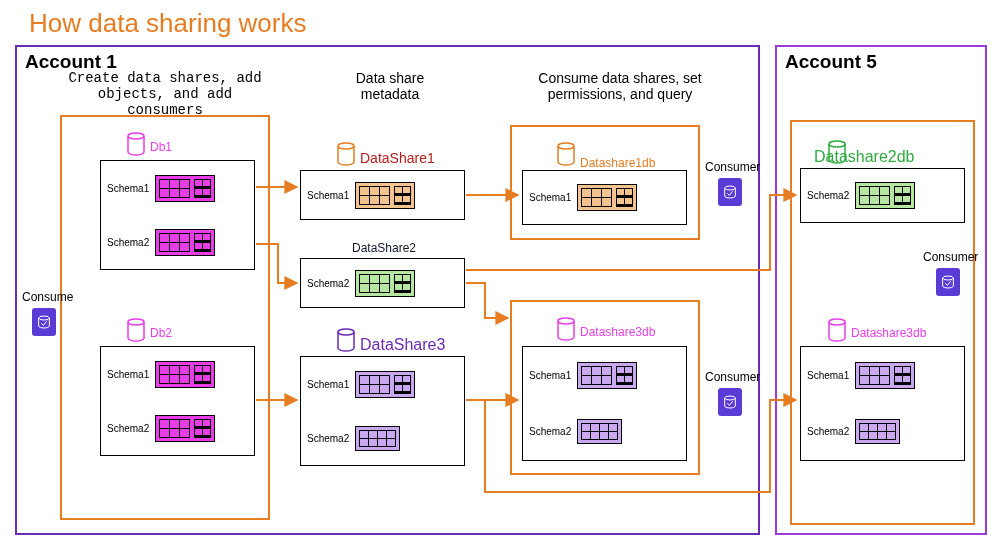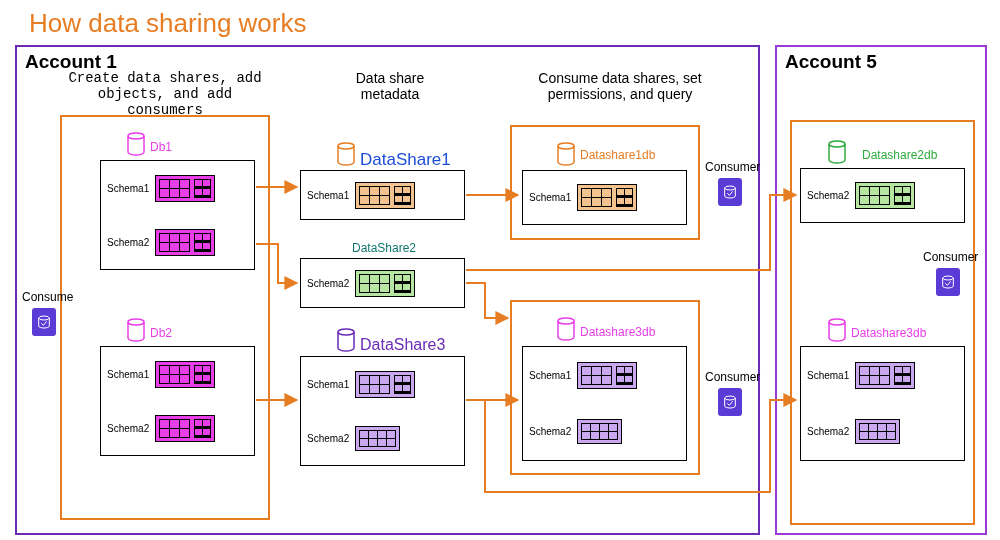--- a/index.html
+++ b/index.html
@@ -215,21 +215,21 @@
       </span>
   </div>
 </div>
 
 <div class="db-icon" style="left:336px; top:142px;">
   <svg viewBox="0 0 20 24">
       <ellipse cx="10" cy="4" rx="8" ry="3" fill="none" stroke="#e77d22" stroke-width="1.5"></ellipse>
       <path d="M2 4v16c0 1.6 3.6 3 8 3s8-1.4 8-3V4" fill="none" stroke="#e77d22" stroke-width="1.5"></path>
     </svg>
 </div>
-<div style="position:absolute; left:360px; top:150px; color:#1d4ed8; font-size:17px;">DataShare1</div>
+<div style="position:absolute; left:360px; top:150px; color:#b91c1c; font-size:14px;">DataShare1</div>
 <div class="card bg-orange" style="left:300px; top:170px; width:165px; height:50px;">
   <div class="schema-row" style="height:100%;">
     <span class="schema-label">Schema1</span>
     <span class="table-block">
         <span class="tbl big">
           <span></span>
           <span></span>
           <span></span>
           <span></span>
           <span></span>
@@ -238,21 +238,21 @@
         <span class="tbl sm">
           <span></span>
           <span></span>
           <span></span>
           <span></span>
         </span>
       </span>
   </div>
 </div>
 
-<div style="position:absolute; left:352px; top:241px; color:#0f766e; font-size:12px;">DataShare2</div>
+<div style="position:absolute; left:352px; top:241px; color:#0f172a; font-size:12px;">DataShare2</div>
 <div class="card bg-green" style="left:300px; top:258px; width:165px; height:50px;">
   <div class="schema-row" style="height:100%;">
     <span class="schema-label">Schema2</span>
     <span class="table-block">
         <span class="tbl big">
           <span></span>
           <span></span>
           <span></span>
           <span></span>
           <span></span>
@@ -320,21 +320,21 @@
       <path d="M4 6v12c0 1.6 3.6 3 8 3s8-1.4 8-3V6" fill="none" stroke="#fff" stroke-width="1.5"></path>
       <path d="M8 14l3 3 5-6" fill="none" stroke="#fff" stroke-width="1.5"></path>
     </svg>
 </div>
 <div class="db-icon" style="left:556px; top:142px;">
   <svg viewBox="0 0 20 24">
       <ellipse cx="10" cy="4" rx="8" ry="3" fill="none" stroke="#e77d22" stroke-width="1.5"></ellipse>
       <path d="M2 4v16c0 1.6 3.6 3 8 3s8-1.4 8-3V4" fill="none" stroke="#e77d22" stroke-width="1.5"></path>
     </svg>
 </div>
-<div style="position:absolute; left:580px; top:148px; color:#e77d22; font-size:12px;">Datashare1db</div>
+<div style="position:absolute; left:580px; top:156px; color:#e77d22; font-size:12px;">Datashare1db</div>
 <div class="card bg-orange" style="left:522px; top:170px; width:165px; height:55px;">
   <div class="schema-row" style="height:100%;">
     <span class="schema-label">Schema1</span>
     <span class="table-block">
         <span class="tbl big">
           <span></span>
           <span></span>
           <span></span>
           <span></span>
           <span></span>
@@ -412,21 +412,21 @@
       <path d="M8 14l3 3 5-6" fill="none" stroke="#fff" stroke-width="1.5"></path>
     </svg>
 </div>
 
 <div class="db-icon" style="left:827px; top:140px;">
   <svg viewBox="0 0 20 24">
       <ellipse cx="10" cy="4" rx="8" ry="3" fill="none" stroke="#2eab3f" stroke-width="1.5"></ellipse>
       <path d="M2 4v16c0 1.6 3.6 3 8 3s8-1.4 8-3V4" fill="none" stroke="#2eab3f" stroke-width="1.5"></path>
     </svg>
 </div>
-<div style="position:absolute; left:862px; top:148px; color:#2eab3f; font-size:12px;">Datashare2db</div>
+<div style="position:absolute; left:814px; top:148px; color:#2eab3f; font-size:16px;">Datashare2db</div>
 <div class="card bg-green" style="left:800px; top:168px; width:165px; height:55px;">
   <div class="schema-row" style="height:100%;">
     <span class="schema-label">Schema2</span>
     <span class="table-block">
         <span class="tbl big">
           <span></span>
           <span></span>
           <span></span>
           <span></span>
           <span></span>

